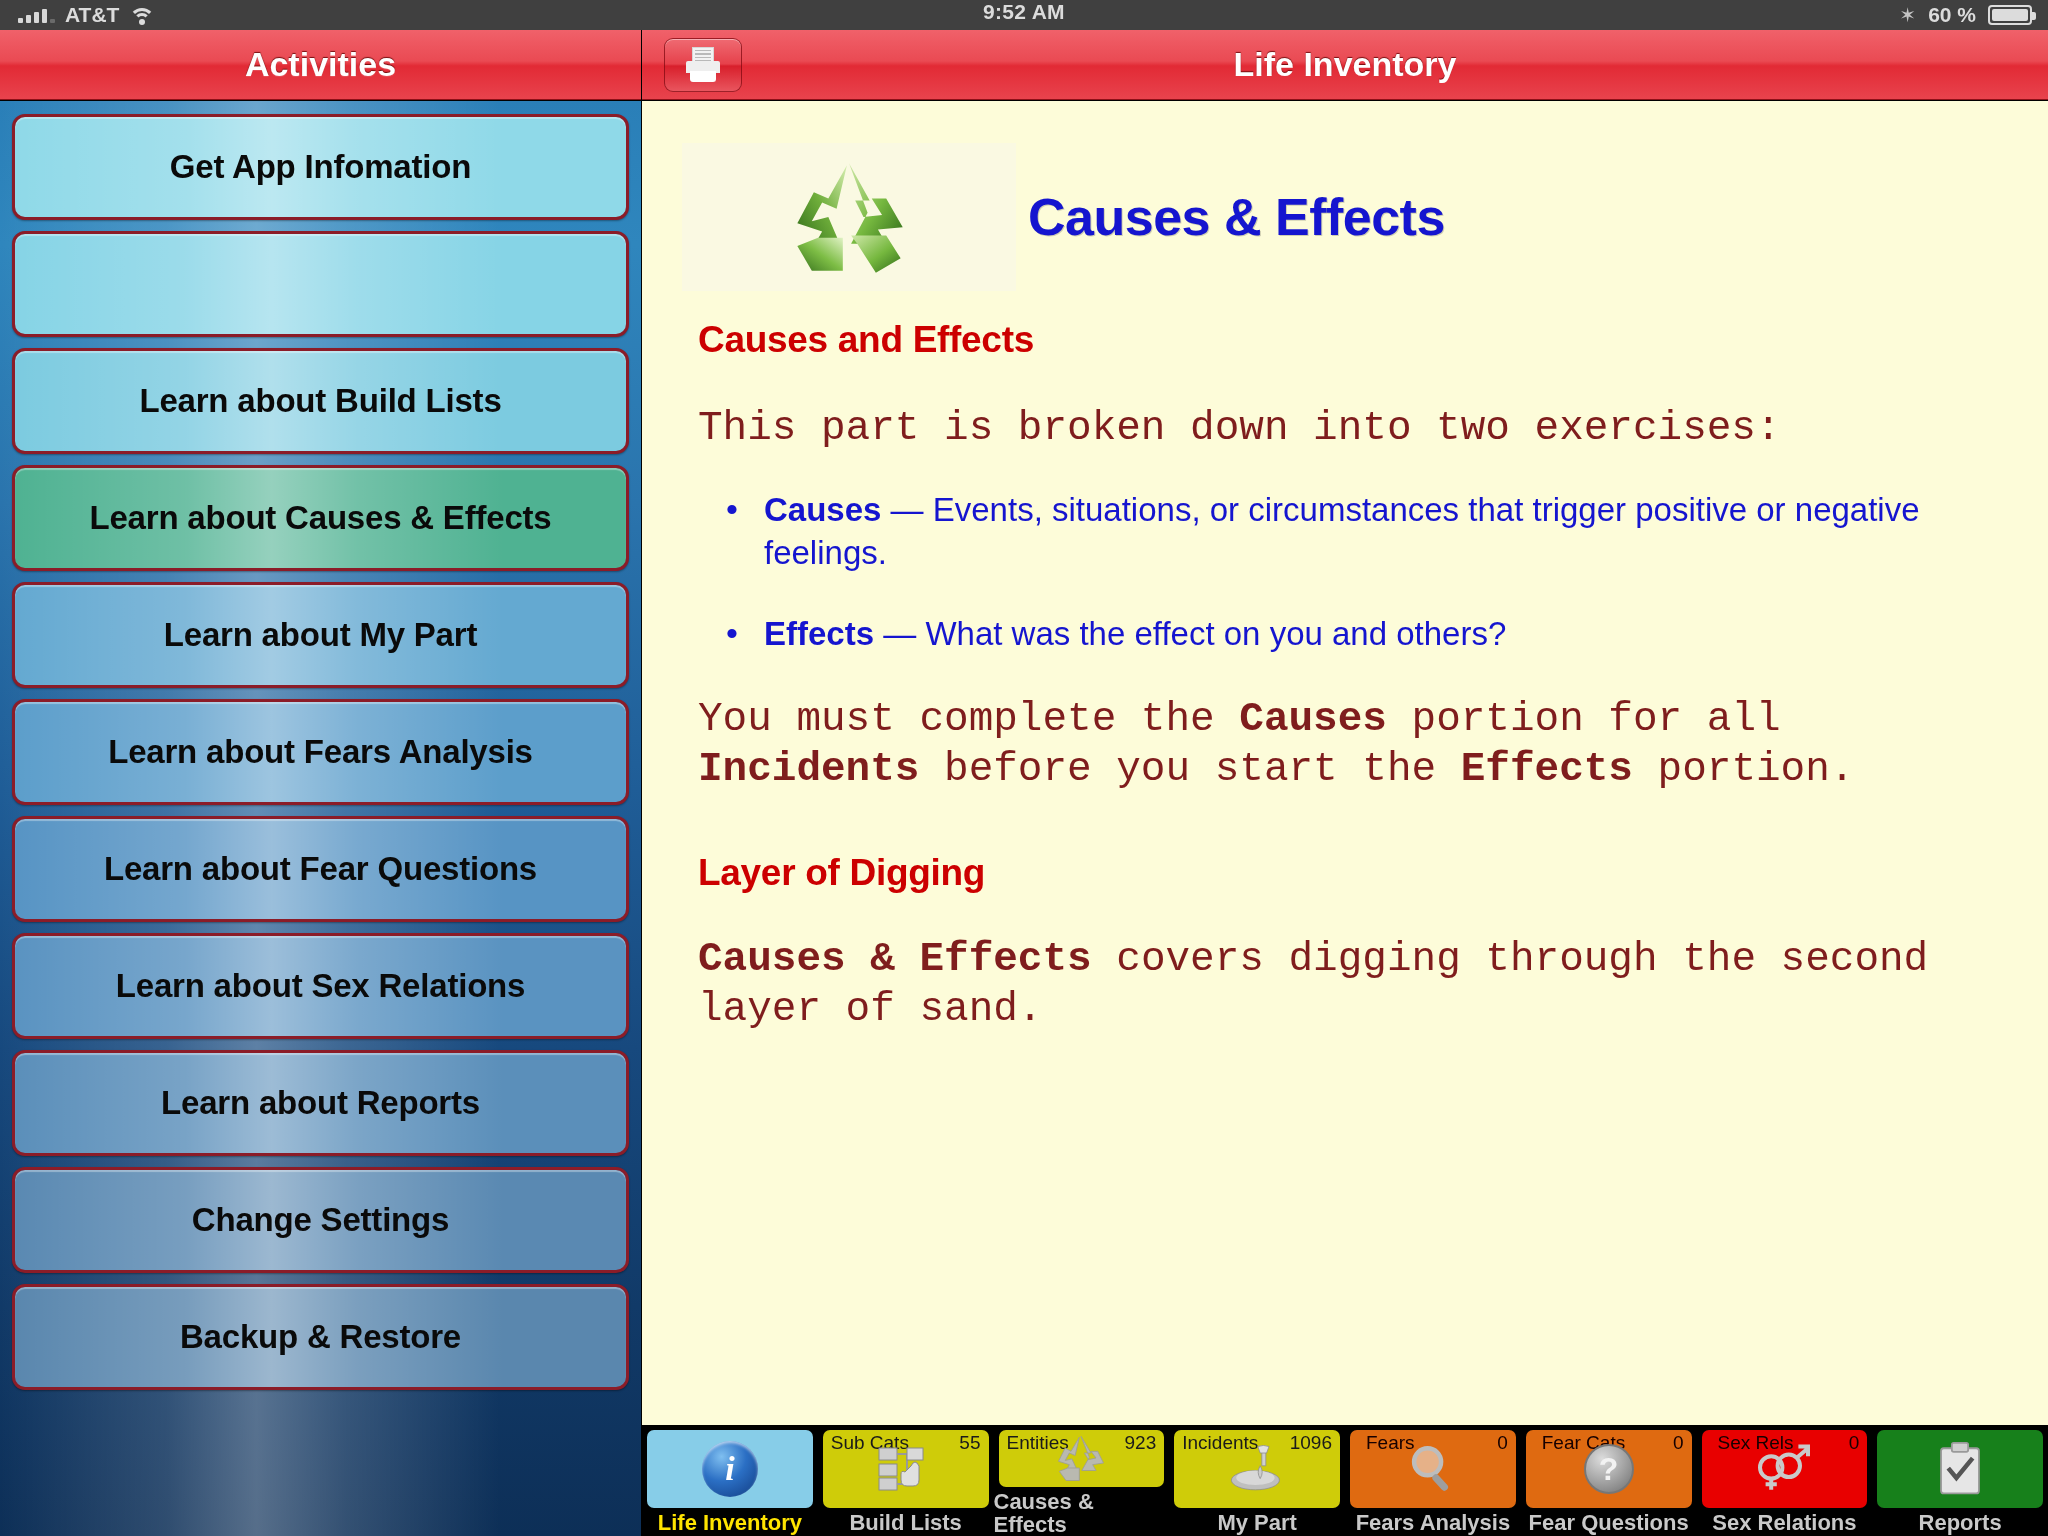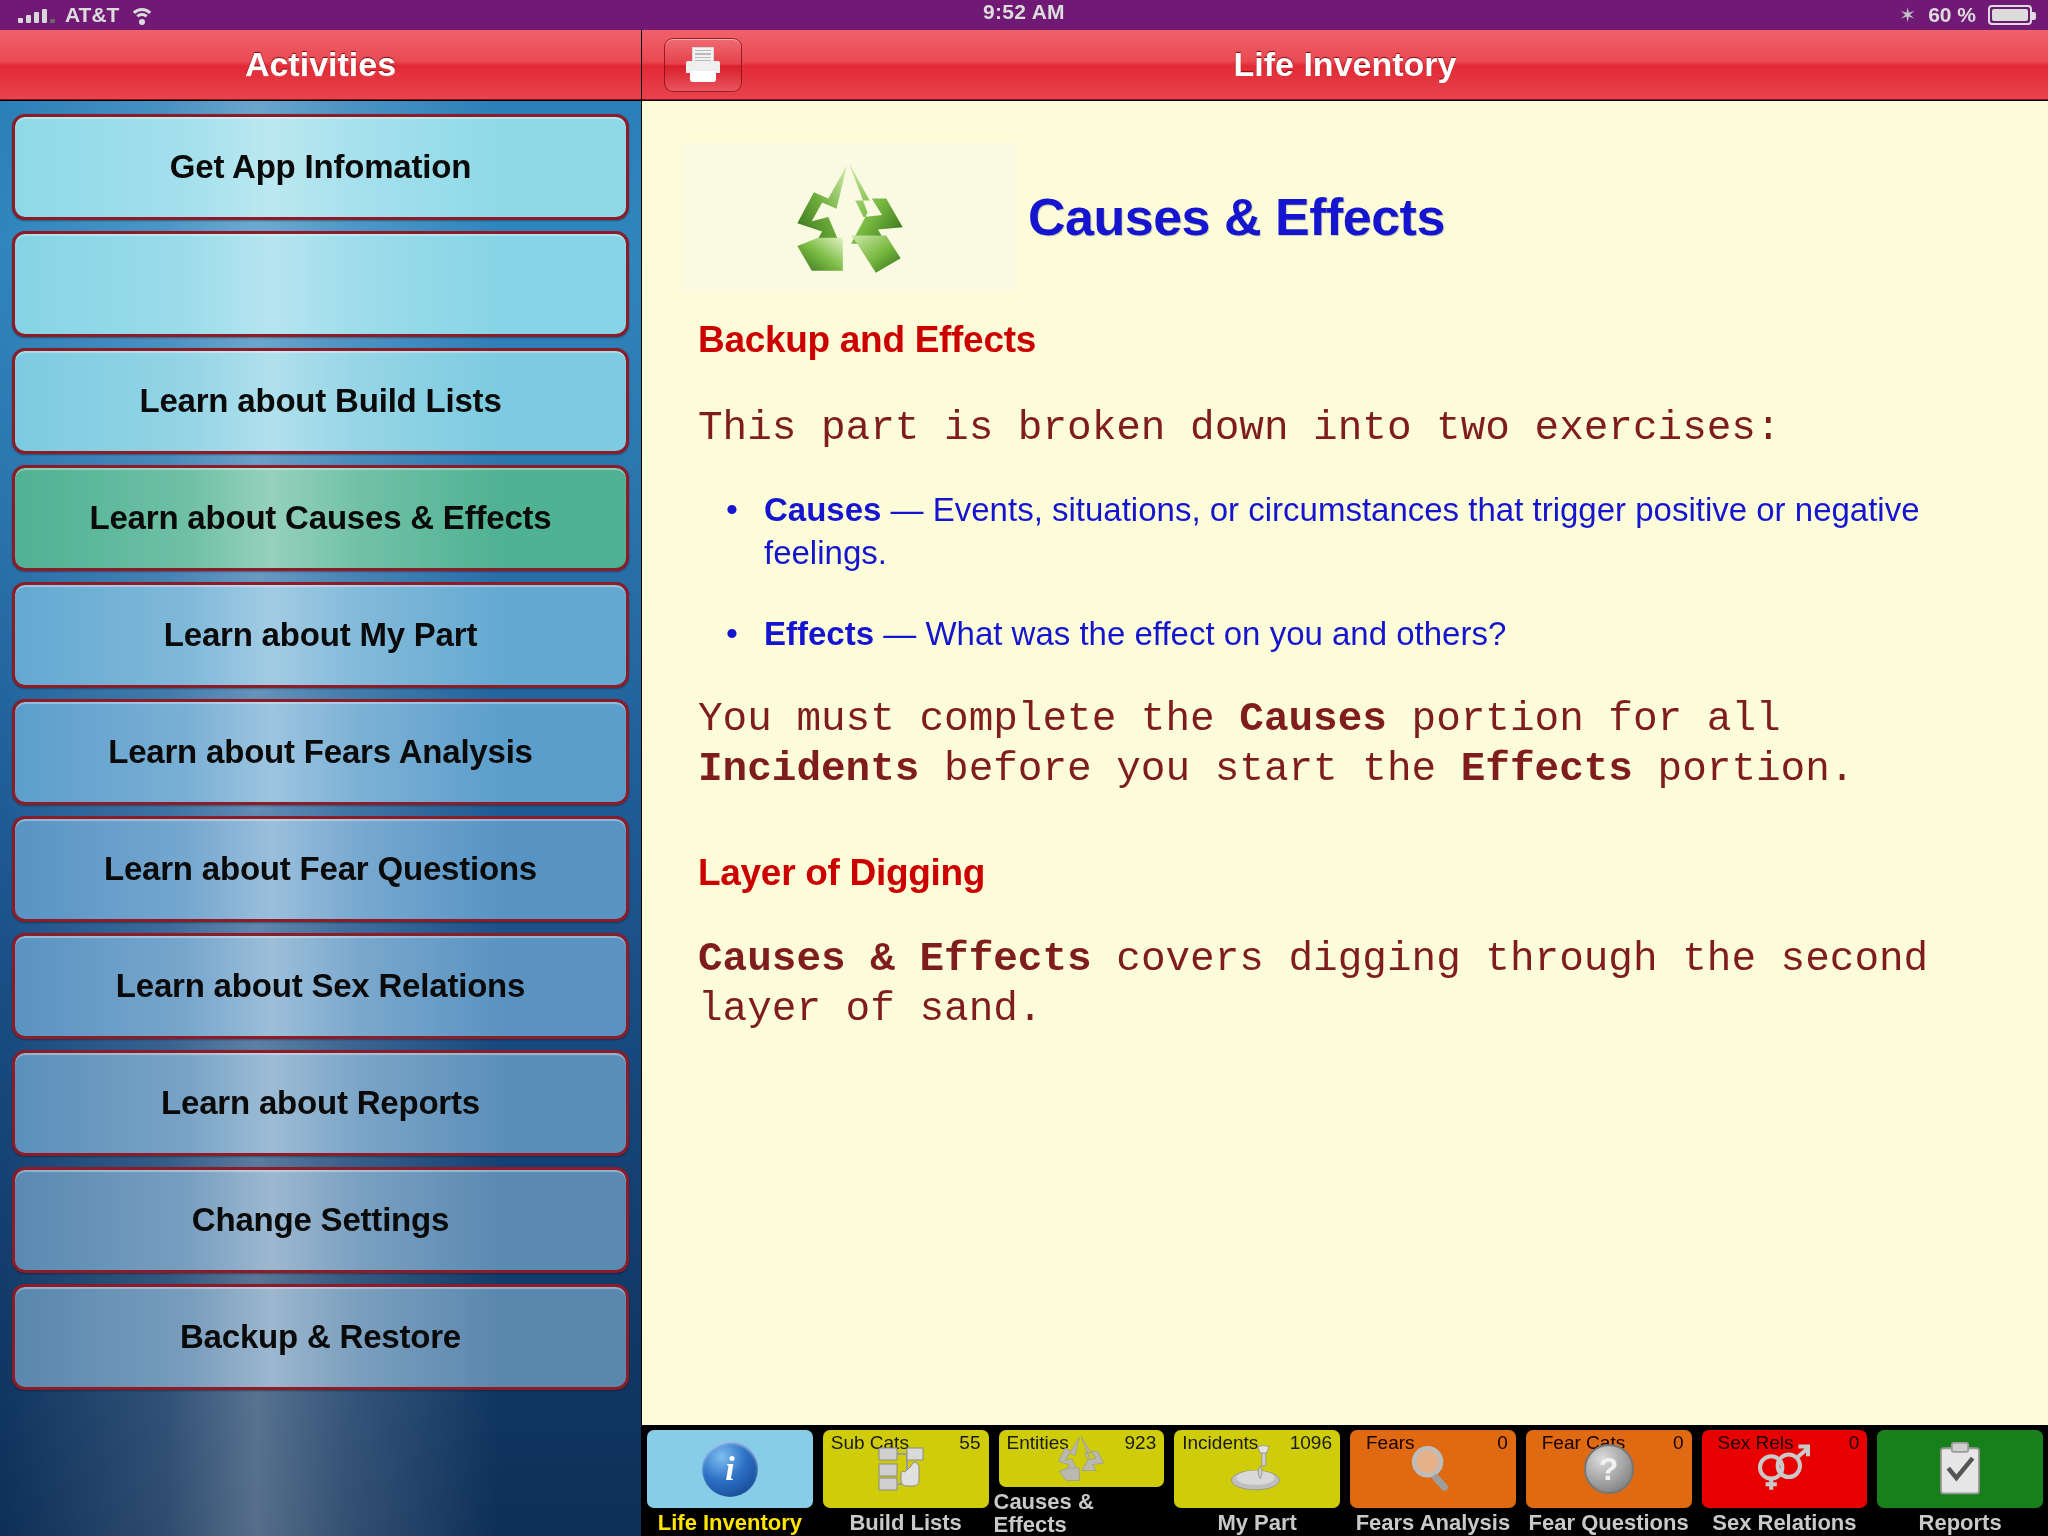--- a/index.html
+++ b/index.html
@@ -6,21 +6,21 @@
   html,body{
     width:2048px; height:1536px; overflow:hidden;
     background:#000;
     font-family:"Liberation Sans", sans-serif;
   }
   #screen{ position:relative; width:2048px; height:1536px; background:#000; }
 
   
   #statusbar{
     position:absolute; left:0; top:0; width:2048px; height:30px;
-    background:#701a75; color:#e8e8e8;
+    background:#404040; color:#e8e8e8;
   }
   .sb-left{ position:absolute; left:18px; top:0; height:30px; display:flex; align-items:center; gap:10px; }
   .sb-center{ position:absolute; left:0; top:0; width:2048px; height:24px;
               display:flex; align-items:center; justify-content:center;
               font-size:21px; font-weight:bold; letter-spacing:.3px; color:#dcdcdc;}
   .sb-right{ position:absolute; right:16px; top:0; height:30px; display:flex; align-items:center; gap:12px; }
   .bars{ display:flex; align-items:flex-end; gap:3px; height:16px; }
   .bars i{ display:block; width:5px; background:#d8d8d8; border-radius:1px; }
   .bars i:nth-child(1){height:5px}.bars i:nth-child(2){height:8px}
   .bars i:nth-child(3){height:11px}.bars i:nth-child(4){height:14px}
@@ -319,21 +319,21 @@
           <path d="M60 8 L80 44 L66 44 L74 60 L92 58 L82 42 L96 42 L112 70 L88 72 L96 86 L62 86 L78 56 Z" fill="url(#g1)"></path>
           <path d="M58 10 L40 42 L26 36 L10 66 L34 74 L26 88 L52 88 L40 60 L24 64 L34 46 L48 52 Z" fill="url(#g2)"></path>
           <path d="M30 80 L54 80 L54 112 L24 112 L10 88 L30 80 Z" fill="url(#g3)"></path>
           <path d="M62 78 L96 78 L110 100 L86 114 L68 86 Z" fill="url(#g1)"></path>
         </svg>
       </div>
       <div id="page-title">Causes &amp; Effects</div>
     </div>
 
     <div id="body-copy">
-      <h2 class="red">Backup and Effects</h2>
+      <h2 class="red">Causes and Effects</h2>
       <p class="blue">This part is broken down into two exercises:</p>
 
       <ul class="blue">
         <li>
           <span class="b">Causes</span><span> — </span><span>Events, situations, or circumstances that trigger positive or negative feelings.</span>
         </li>
         <li>
           <span class="b">Effects</span><span> — </span><span>What was the effect on you and others?</span>
         </li>
       </ul>

